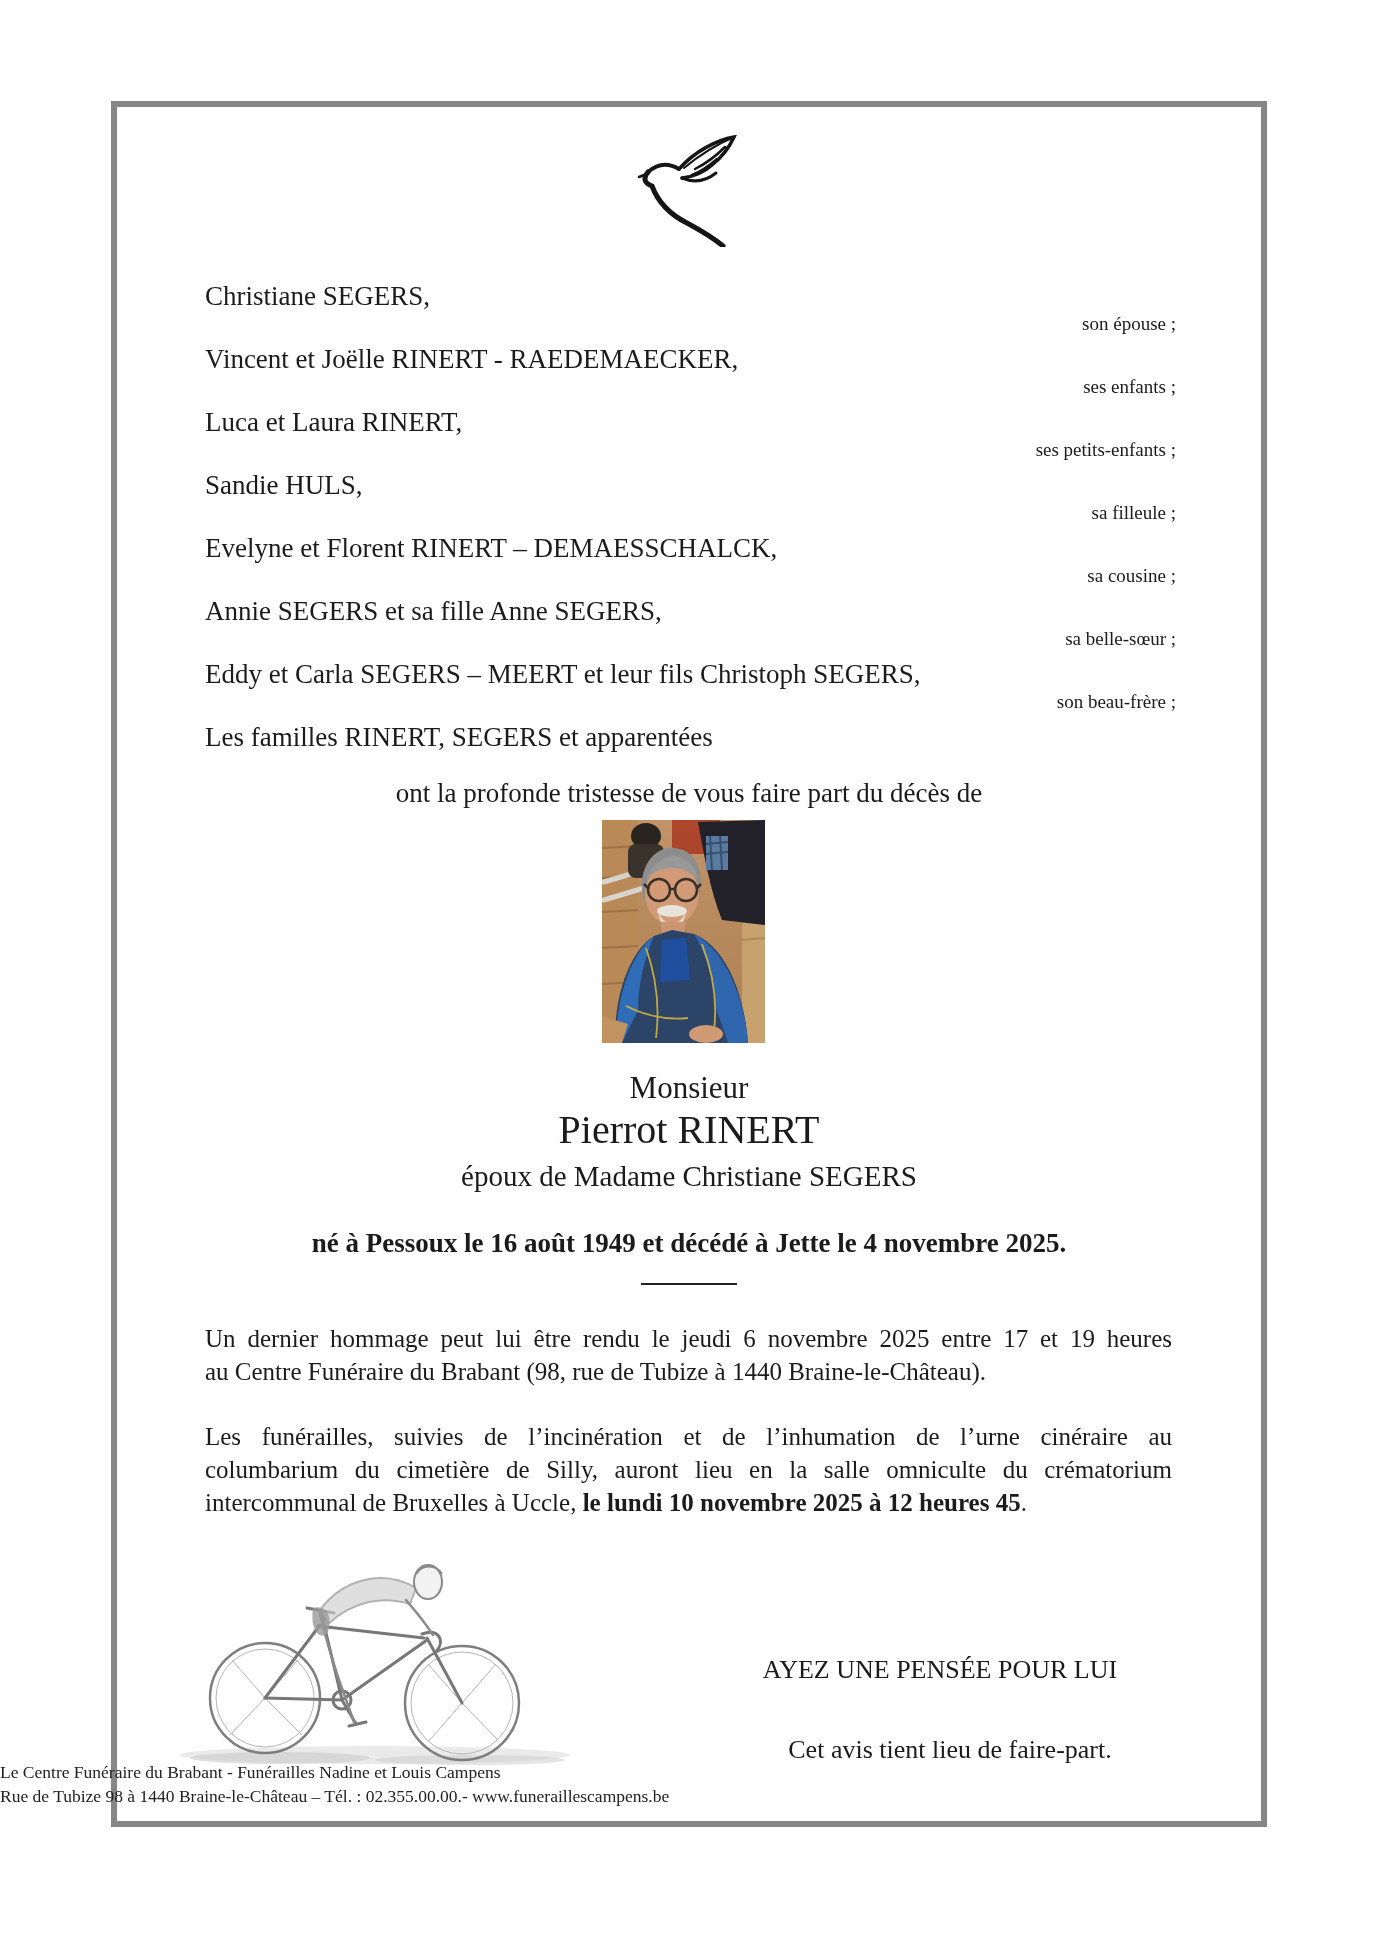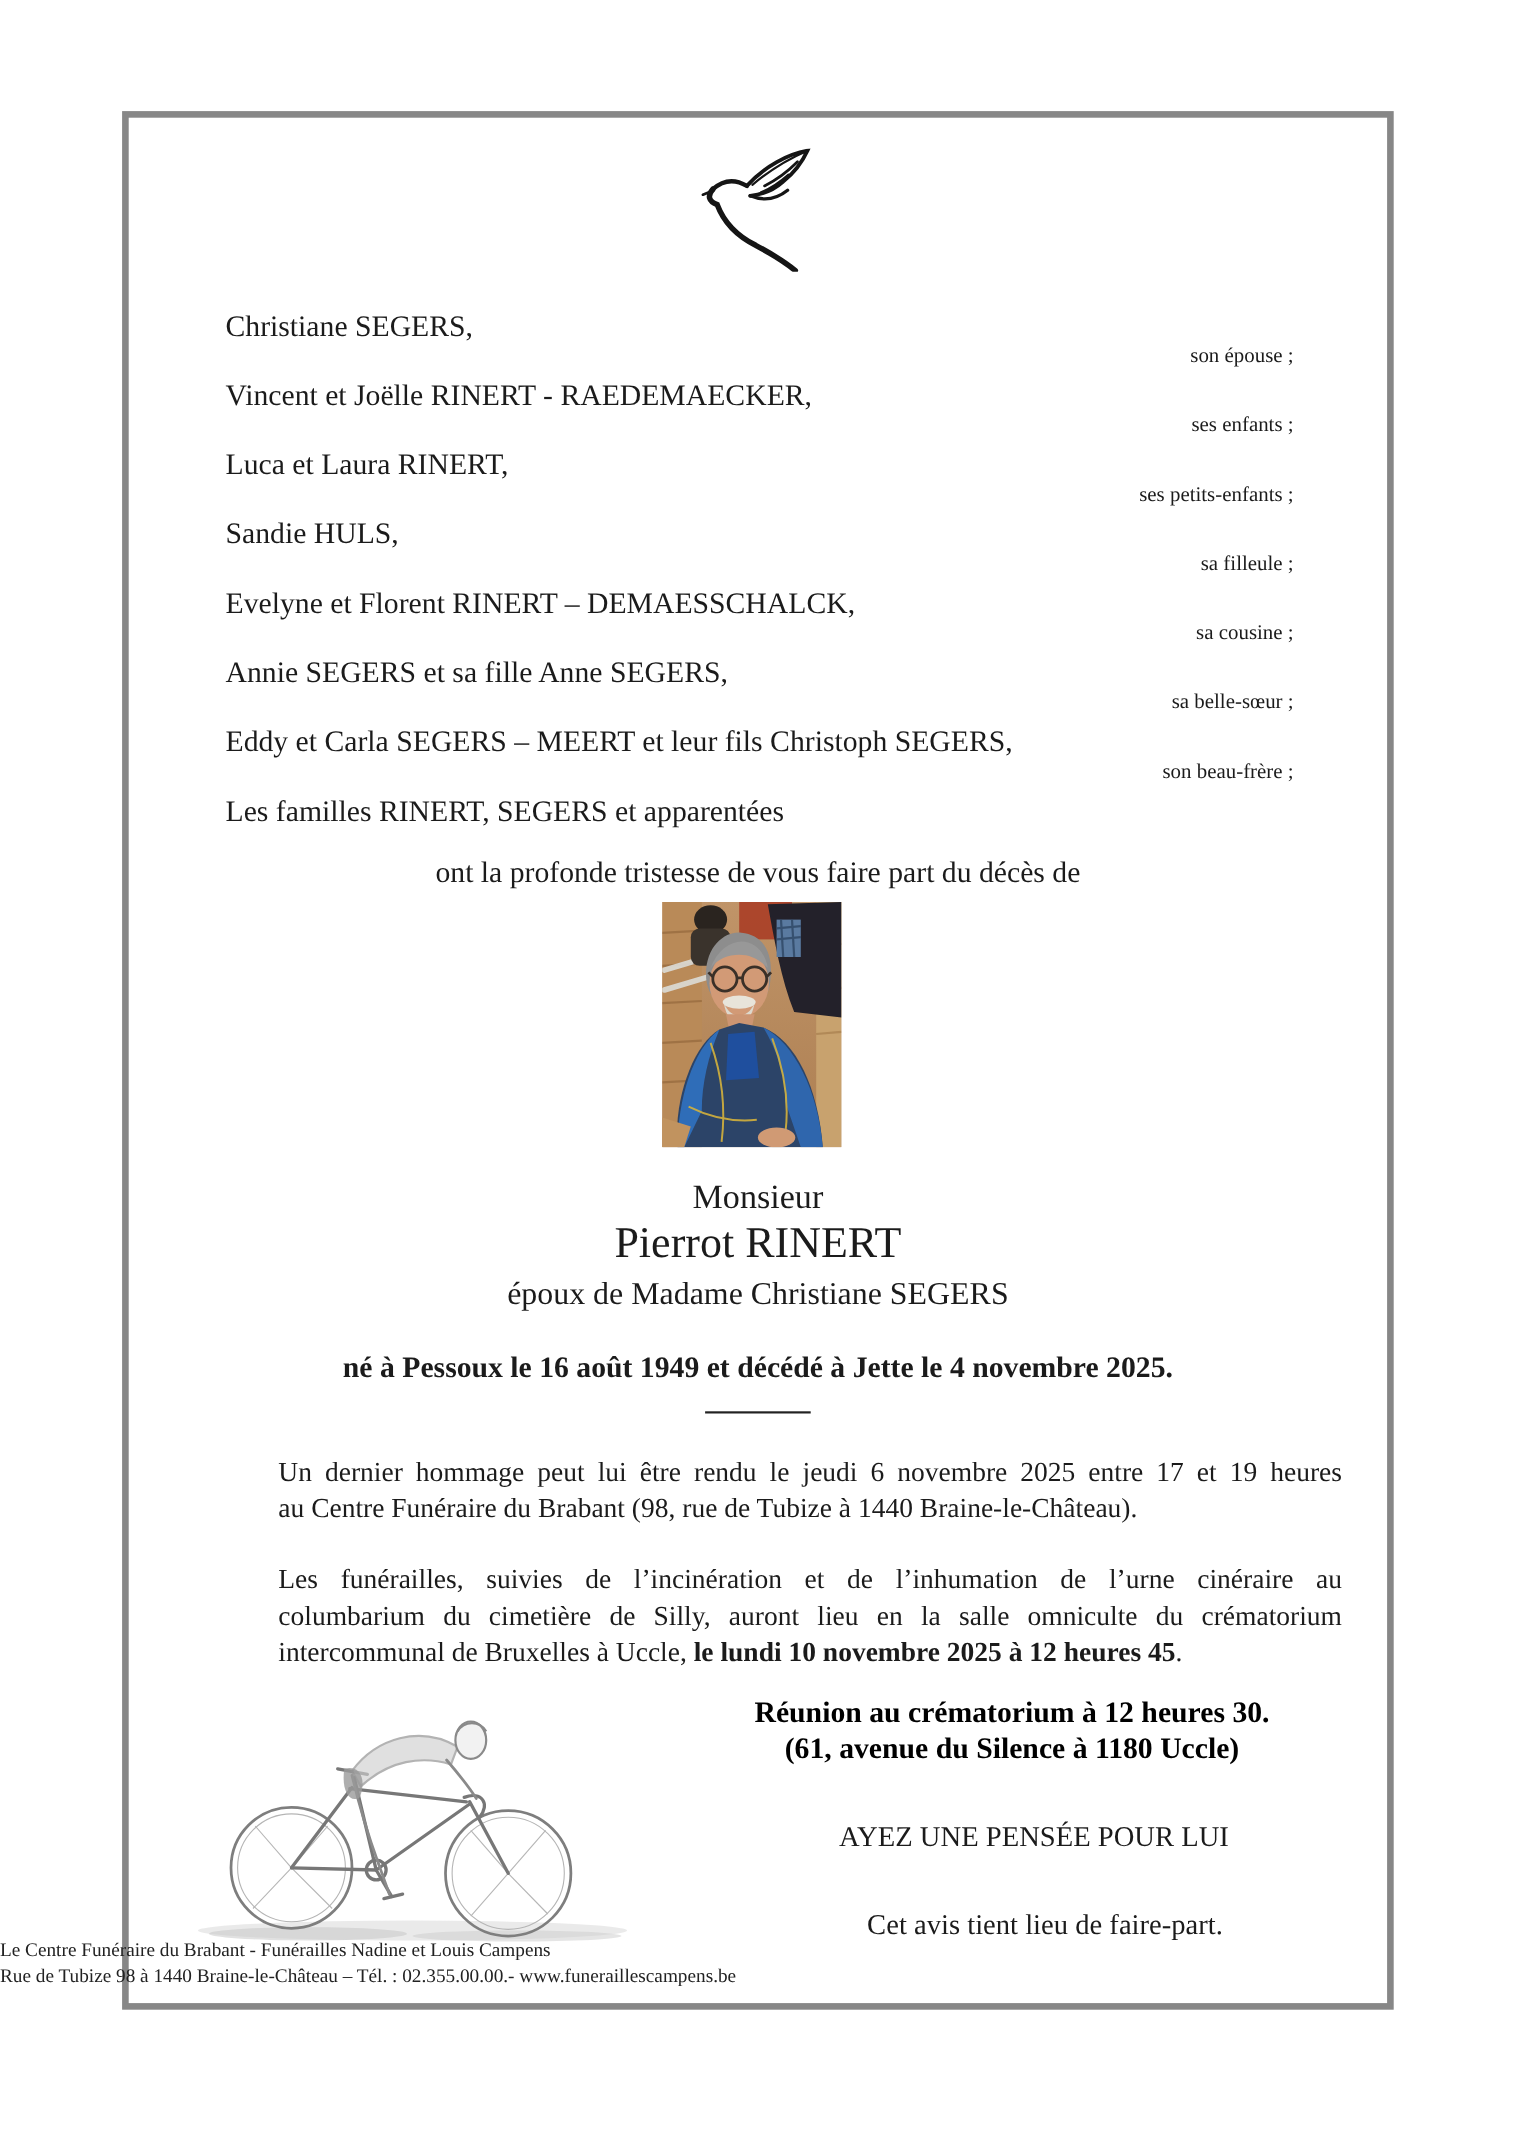--- a/index.html
+++ b/index.html
@@ -31,21 +31,21 @@
   .title-monsieur{font-size:31px;}
   .title-name{font-size:40px;}
   .title-epoux{font-size:29px;}
   .life-line{font-size:27px;font-weight:bold;}
   .small-rule{
     position:absolute;left:641px;top:1283px;width:96px;
     border-top:2px solid #222;
   }
   .para{
     position:absolute;left:205px;width:967px;
-    font-size:25px;line-height:33px;margin-left:48px;
+    font-size:25px;line-height:33px;
   }
   .para .jline{text-align:justify;text-align-last:justify;height:33px;}
   .para .lline{text-align:left;height:33px;}
   .meeting{
     position:absolute;left:660px;top:1540px;width:520px;
     text-align:center;font-weight:bold;font-size:27px;line-height:33px;color:#000;
   }
   .thought{
     position:absolute;left:680px;top:1655px;width:520px;
     text-align:center;font-size:26px;
@@ -225,24 +225,20 @@
     <ellipse cx="258" cy="42" rx="14" ry="17" fill="#f2f2f2" stroke="#8a8a8a" stroke-width="2"></ellipse>
     <path d="M246,34 C252,24 266,24 272,34" fill="none" stroke="#8a8a8a" stroke-width="2"></path>
     <g fill="none" stroke="#8a8a8a" stroke-width="2.5" stroke-linecap="round">
       <path d="M236,60 C248,74 256,84 263,95"></path>
       <path d="M150,74 C158,108 166,132 174,154"></path>
       <path d="M174,154 L184,182"></path>
     </g>
     <path d="M143,68 C156,64 164,76 157,94 C148,100 140,88 143,68 Z" fill="#9a9a9a" opacity="0.8"></path>
   </svg>
 
-  <div class="meeting">
-    <div>Réunion au crématorium à 12 heures 30.</div>
-    <div>(61, avenue du Silence à 1180 Uccle)</div>
-  </div>
 
   <div class="thought">AYEZ UNE PENSÉE POUR LUI</div>
 
   <div class="notice">Cet avis tient lieu de faire-part.</div>
 
   <div class="abs footer-line" style="top:1762px">Le Centre Funéraire du Brabant - Funérailles Nadine et Louis Campens</div>
   <div class="abs footer-line" style="top:1786px">Rue de Tubize 98 à 1440 Braine-le-Château – Tél. : 02.355.00.00.- www.funeraillescampens.be</div>
 
 </div>
 

